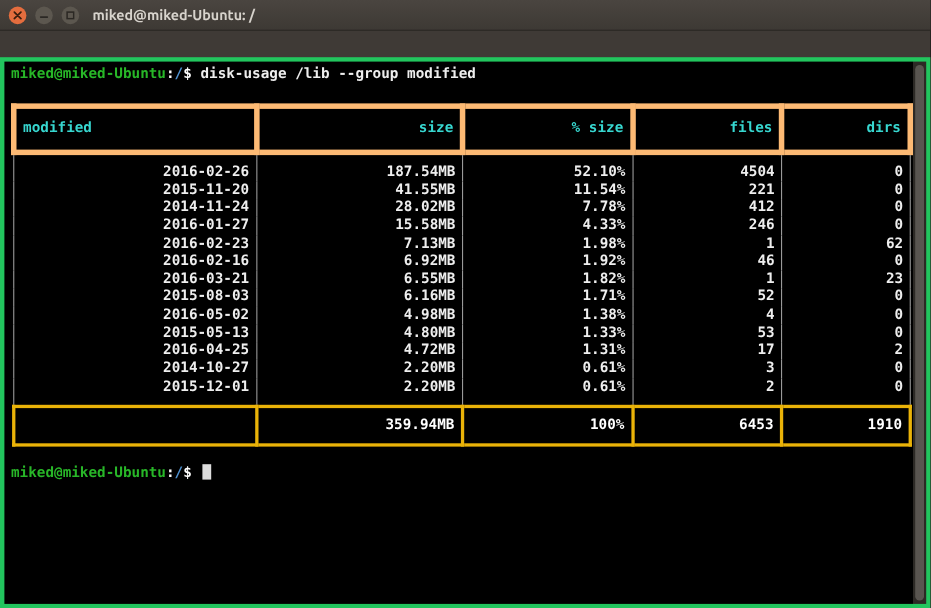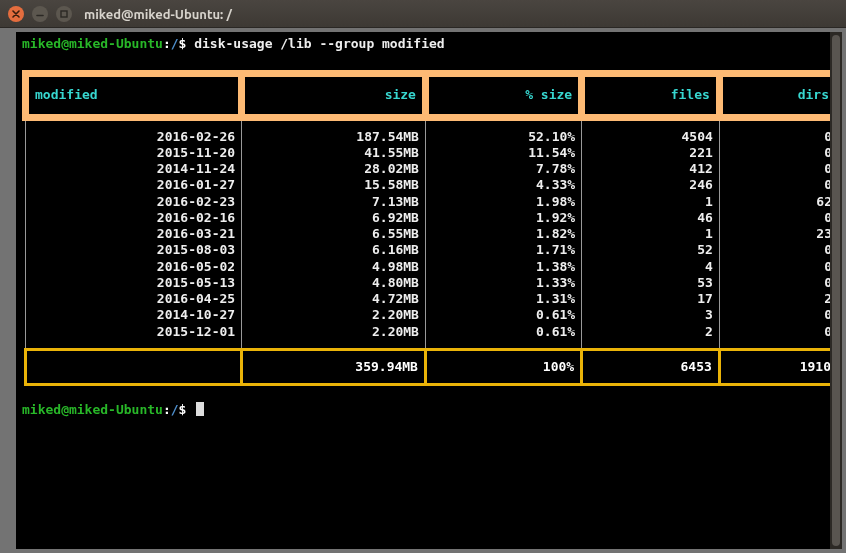--- a/index.html
+++ b/index.html
@@ -41,24 +41,25 @@
   .win-btn.close { background: #e46d3e; }
   .title-text {
     color: #d7d3cc;
     font-family: Ubuntu, "DejaVu Sans", sans-serif;
     font-size: 13px;
     font-weight: 700;
     margin-left: 4px;
   }
   .term-wrap {
     flex: 1;
-    background: #737373;
-    padding: 4px 4px 4px 16px;
+    background: #22c55e;
+    padding: 4px 4px 4px 4px;
     display: flex;
     min-height: 0;
+    margin-top: 24px;
   }
   .term {
     flex: 1;
     background: #000;
     color: #eee;
     padding: 4px 6px;
     overflow: hidden;
     line-height: 1.25;
     position: relative;
     font-weight: 700;
@@ -98,21 +99,21 @@
     padding: 0 6px;
     font-family: inherit;
     font-size: 13px;
     line-height: 1.25;
     white-space: nowrap;
   }
   table.data thead th {
     color: #37d7d0;
     font-weight: 700;
     text-align: right;
-    border: 7px solid #fdba74;
+    border: 5px solid #fdba74;
     padding-top: 10px;
     padding-bottom: 10px;
   }
   table.data thead th:first-child { text-align: left; }
   table.data tbody td {
     border-left: 1px solid #999;
     border-right: 1px solid #999;
     text-align: right;
     color: #eee;
   }

